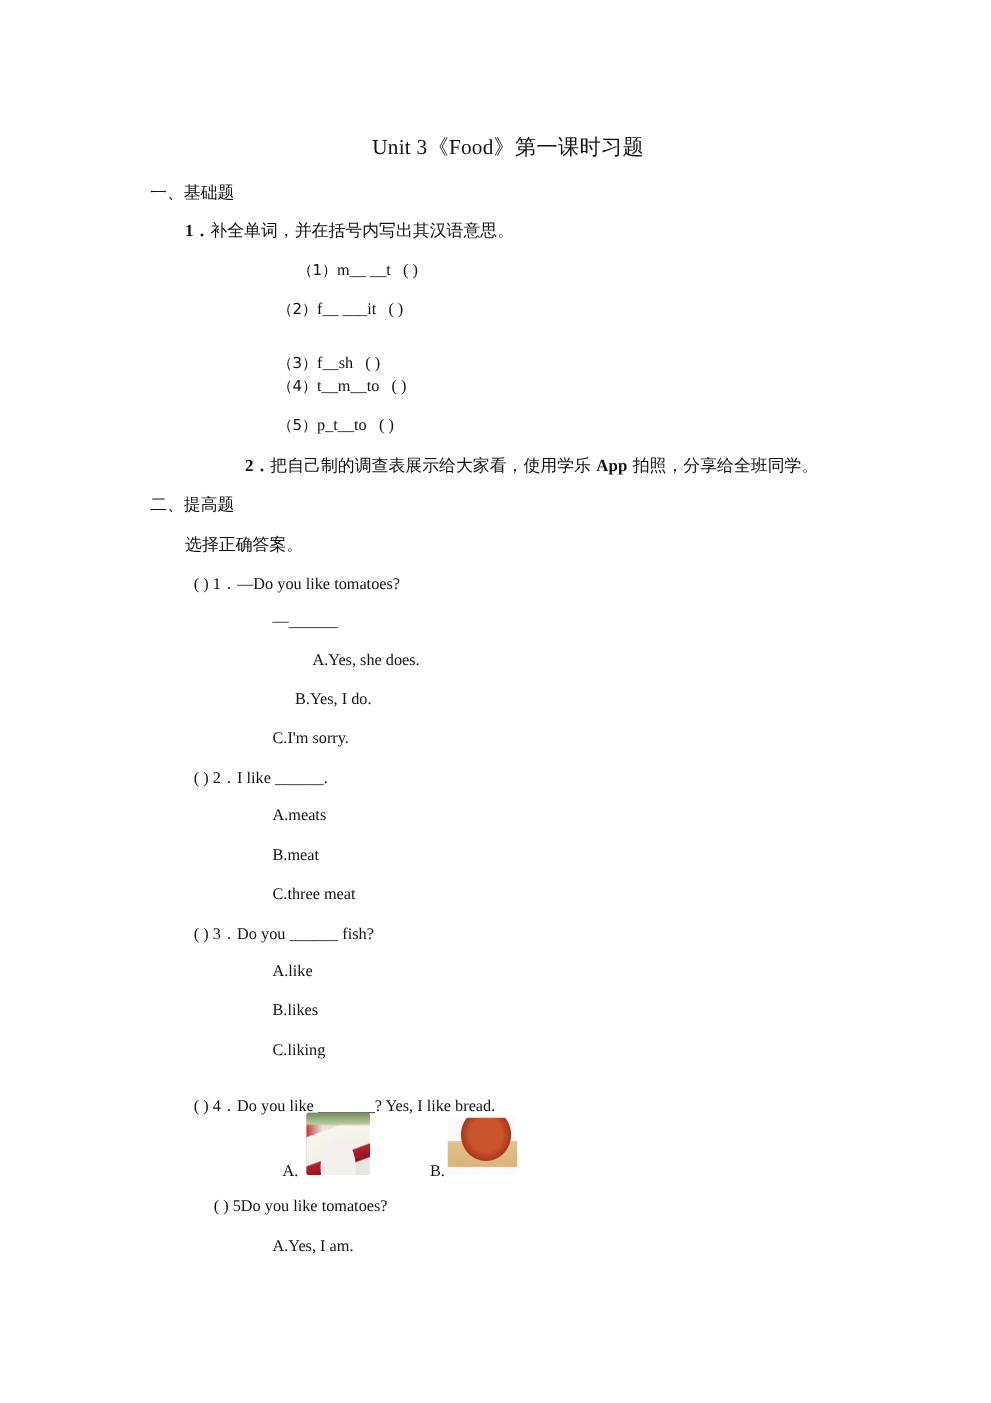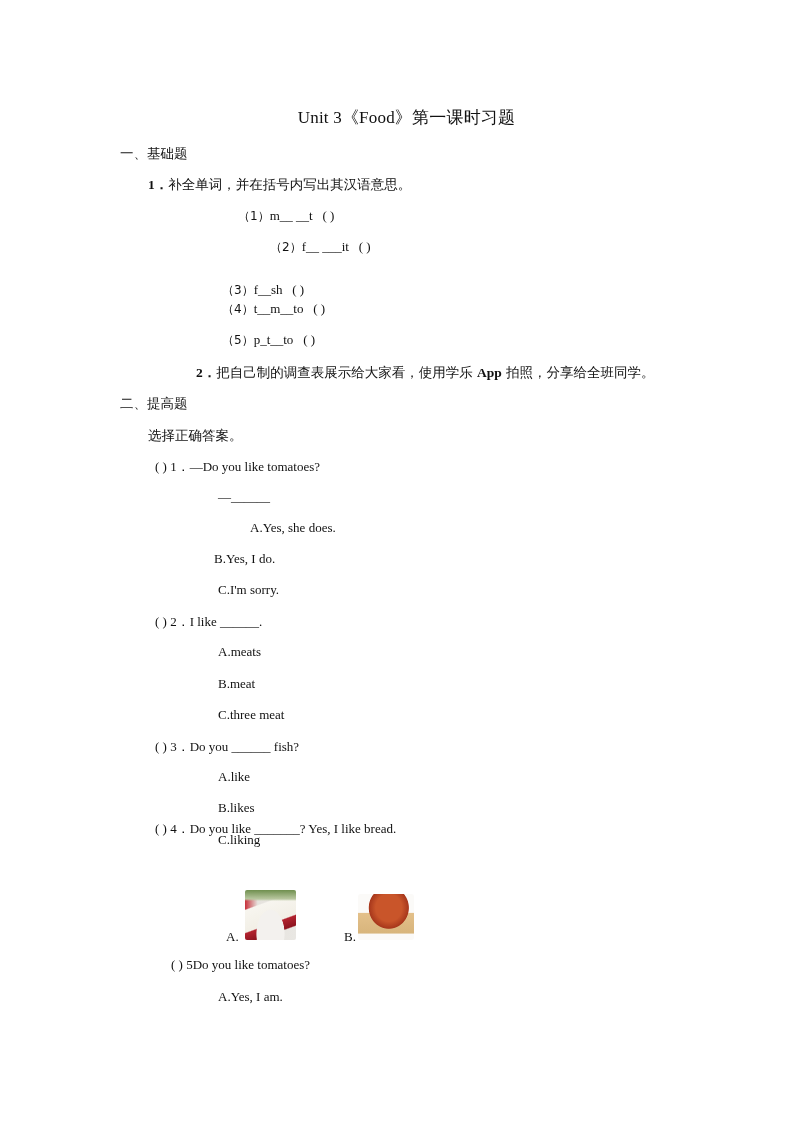--- a/index.html
+++ b/index.html
@@ -35,21 +35,21 @@
 
 <div class="abs sec" style="left:120px;top:145px;">一、基础题</div>
 
 <div class="abs q" style="left:148px;top:176px;">
   <b>1．</b><span>补全单词，并在括号内写出其汉语意思。</span>
 </div>
 
 <div class="abs item" style="left:238px;top:208px;">
   <span class="cn">（1）</span><span class="en">m__ __t</span>&nbsp;&nbsp;&nbsp;<span class="en">(        )</span>
 </div>
-<div class="abs item" style="left:222px;top:239px;margin-left:48px;">
+<div class="abs item" style="left:222px;top:239px;">
   <span class="cn">（2）</span><span class="en">f__ ___it</span>&nbsp;&nbsp;&nbsp;<span class="en">(        )</span>
 </div>
 <div class="abs item" style="left:222px;top:270px;margin-top:12px;">
   <span class="cn">（3）</span><span class="en">f__sh</span>&nbsp;&nbsp;&nbsp;<span class="en">(        )</span>
 </div>
 <div class="abs item" style="left:222px;top:301px;">
   <span class="cn">（4）</span><span class="en">t__m__to</span>&nbsp;&nbsp;&nbsp;<span class="en">(        )</span>
 </div>
 <div class="abs item" style="left:222px;top:332px;">
   <span class="cn">（5）</span><span class="en">p_t__to</span>&nbsp;&nbsp;&nbsp;<span class="en">(        )</span>
@@ -60,38 +60,38 @@
 </div>
 
 <div class="abs sec" style="left:120px;top:395px;">二、提高题</div>
 <div class="abs q" style="left:148px;top:427px;">选择正确答案。</div>
 
 <div class="abs en" style="left:155px;top:458px;">
   <span>(      )</span>&nbsp;<span>1．</span><span>—Do you like tomatoes?</span>
 </div>
 <div class="abs en" style="left:218px;top:489px;">—______</div>
 <div class="abs en" style="left:218px;top:520px;margin-left:32px;">A.Yes, she does.</div>
-<div class="abs en" style="left:214px;top:551px;">B.Yes, I do.</div>
+<div class="abs en" style="left:236px;top:551px;">B.Yes, I do.</div>
 <div class="abs en" style="left:218px;top:582px;text-align:right;">C.I'm sorry.</div>
 
 <div class="abs en" style="left:155px;top:613px;">
   <span>(      )</span>&nbsp;<span>2．</span><span>I like ______.</span>
 </div>
 <div class="abs en" style="left:218px;top:644px;">A.meats</div>
 <div class="abs en" style="left:218px;top:676px;">B.meat</div>
 <div class="abs en" style="left:218px;top:707px;">C.three meat</div>
 
 <div class="abs en" style="left:155px;top:738px;">
   <span>(      )</span>&nbsp;<span>3．</span><span>Do you ______ fish?</span>
 </div>
 <div class="abs en" style="left:218px;top:769px;">A.like</div>
 <div class="abs en" style="left:218px;top:800px;">B.likes</div>
 <div class="abs en" style="left:218px;top:832px;">C.liking</div>
 
-<div class="abs en" style="left:155px;top:820px;">
+<div class="abs en" style="left:155px;top:876px;">
   <span>(      )</span>&nbsp;<span>4．</span><span>Do you like _______?   Yes, I like bread.</span>
 </div>
 <div class="abs en" style="left:226px;top:929px;">A.</div>
 <div class="pic cake"></div>
 <div class="abs en" style="left:344px;top:929px;">B.</div>
 <div class="pic bread"></div>
 
 <div class="abs en" style="left:171px;top:957px;">
   <span>(      )</span>&nbsp;<span>5</span><span>Do you like tomatoes?</span>
 </div>

